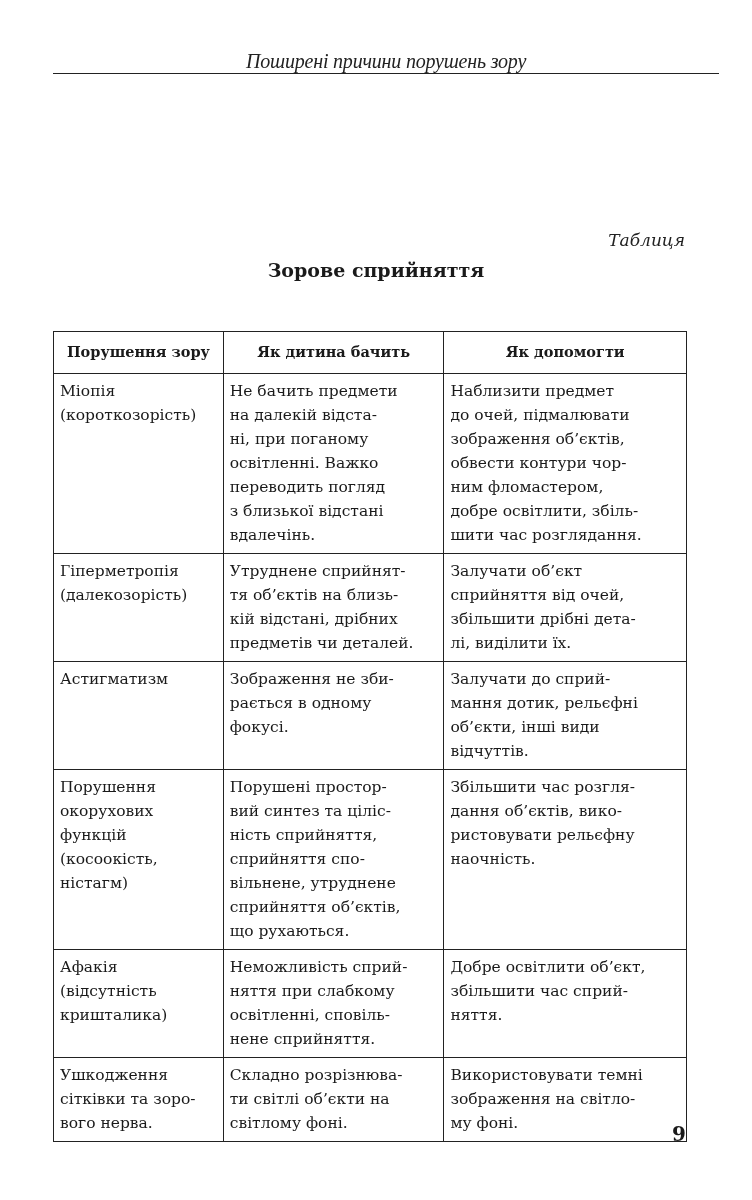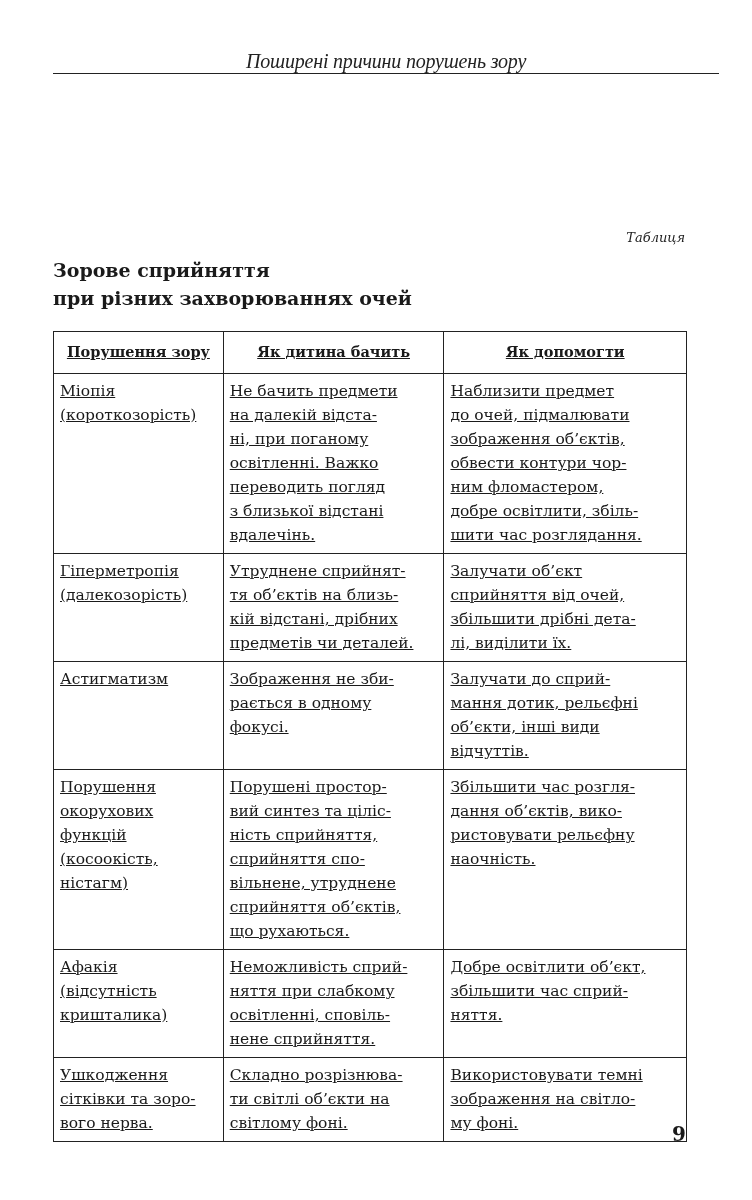--- a/index.html
+++ b/index.html
@@ -46,46 +46,45 @@
       color: #1a1a1a;
     }
     .intro .line { display: block; white-space: nowrap; }
     .intro .line.first { padding-left: 36px; }
     .table-label {
       position: absolute;
       right: 67px;
       top: 230px;
       font-family: "DejaVu Serif", serif;
       font-style: italic;
-      font-size: 13px;
+      font-size: 17px;
       color: #222;
     }
     .table-title {
       position: absolute;
       left: 53px;
       top: 256px;
       width: 646px;
-      text-align: left;
+      text-align: center;
       font-family: "DejaVu Serif", serif;
       font-weight: bold;
       font-size: 19px;
       line-height: 28px;
       color: #1a1a1a;
     }
     .table-title span { display: block; }
     table.vision {
       position: absolute;
       left: 53px;
       top: 331px;
       width: 634px;
       border-collapse: collapse;
       font-family: "DejaVu Serif", serif;
       font-size: 15.5px;
       color: #1a1a1a;
-      text-decoration: underline;
     }
     table.vision th, table.vision td {
       border: 1.5px solid #222;
       vertical-align: top;
       text-align: left;
       padding: 5px 6px 6px 6px;
       line-height: 24px;
     }
     table.vision th {
       font-weight: bold;
@@ -113,21 +112,20 @@
 <div class="running-head">Поширені причини порушень зору</div>
 <div class="running-rule"></div>
 
 <div class="intro">
 </div>
 
 <div class="table-label">Таблиця</div>
 
 <div class="table-title">
   <span>Зорове сприйняття</span>
-  <span>при різних захворюваннях очей</span>
 </div>
 
 <table class="vision">
   <colgroup>
     <col class="c1">
       <col class="c2">
       <col class="c3">
   </colgroup>
   <thead>
     <tr>

